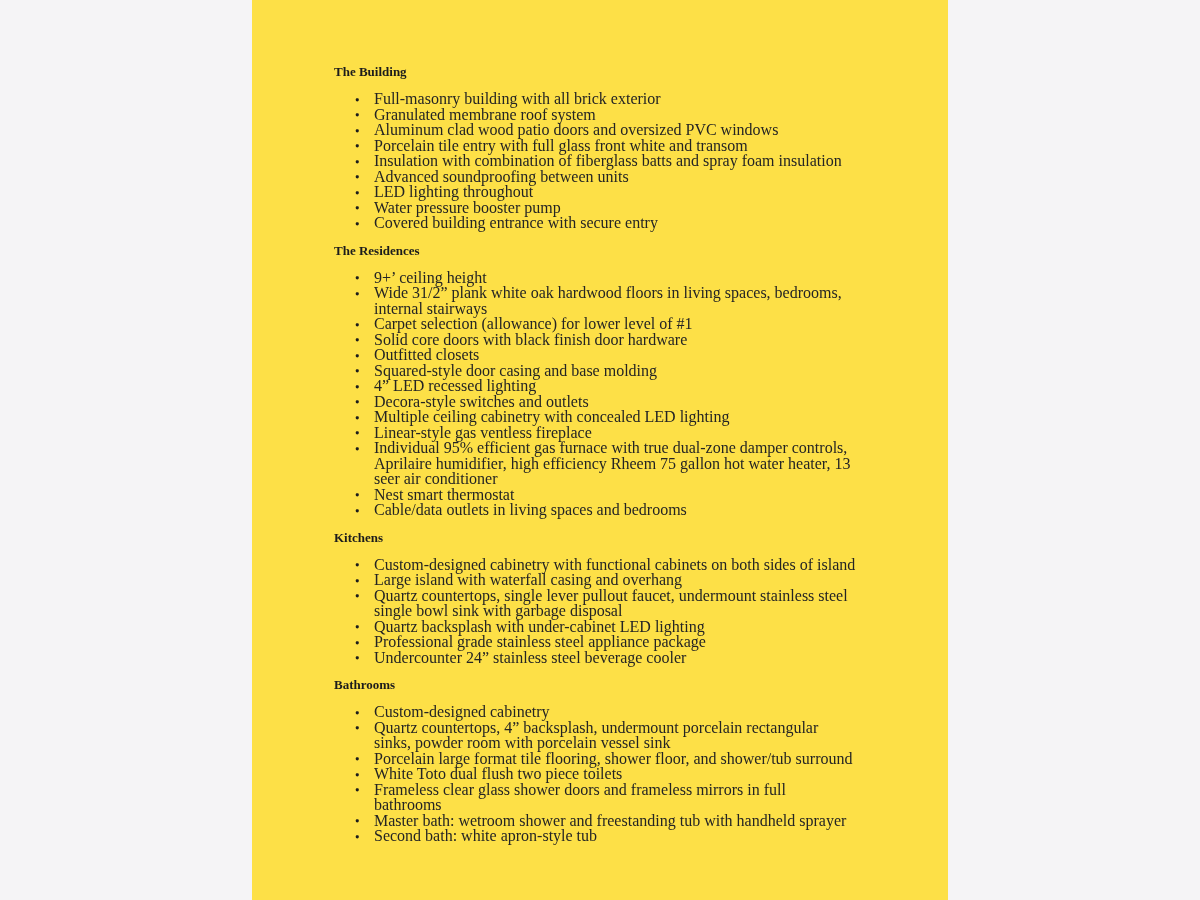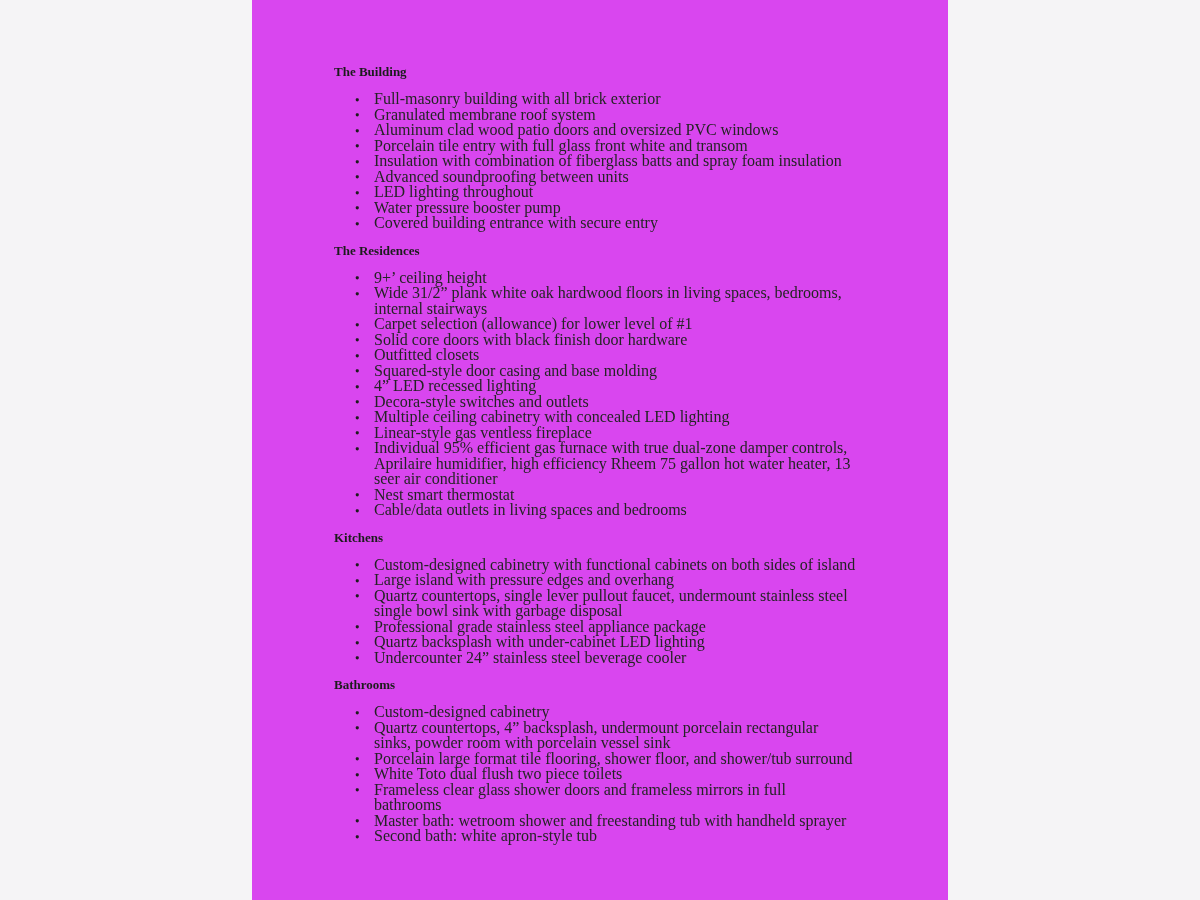--- a/index.html
+++ b/index.html
@@ -10,21 +10,21 @@
     width: 1200px;
     height: 900px;
     background: #f5f4f6;
     font-family: "Liberation Serif", "DejaVu Serif", serif;
     overflow: hidden;
   }
   .paper {
     width: 696px;
     height: 900px;
     margin: 0 auto;
-    background: #d946ef;
+    background: #fde047;
     box-sizing: border-box;
   }
   .content {
     padding: 64px 70px 0 82px;
     color: #222222;
   }
   .doc-section + .doc-section {
     margin-top: 12px;
   }
   .section-heading {
@@ -94,24 +94,24 @@
           <li class="list-item">Linear-style gas ventless fireplace</li>
           <li class="list-item">Individual 95% efficient gas furnace with true dual-zone damper controls, Aprilaire humidifier, high efficiency Rheem 75 gallon hot water heater, 13 seer air conditioner</li>
           <li class="list-item">Nest smart thermostat</li>
           <li class="list-item">Cable/data outlets in living spaces and bedrooms</li>
         </ul>
       </section>
       <section class="doc-section">
         <h2 class="section-heading">Kitchens</h2>
         <ul class="bullet-list">
           <li class="list-item">Custom-designed cabinetry with functional cabinets on both sides of island</li>
-          <li class="list-item">Large island with pressure edges and overhang</li>
+          <li class="list-item">Large island with waterfall casing and overhang</li>
           <li class="list-item">Quartz countertops, single lever pullout faucet, undermount stainless steel single bowl sink with garbage disposal</li>
+          <li class="list-item">Quartz backsplash with under-cabinet LED lighting</li>
           <li class="list-item">Professional grade stainless steel appliance package</li>
-          <li class="list-item">Quartz backsplash with under-cabinet LED lighting</li>
           <li class="list-item">Undercounter 24” stainless steel beverage cooler</li>
         </ul>
       </section>
       <section class="doc-section">
         <h2 class="section-heading">Bathrooms</h2>
         <ul class="bullet-list">
           <li class="list-item">Custom-designed cabinetry</li>
           <li class="list-item">Quartz countertops, 4” backsplash, undermount porcelain rectangular sinks, powder room with porcelain vessel sink</li>
           <li class="list-item">Porcelain large format tile flooring, shower floor, and shower/tub surround</li>
           <li class="list-item">White Toto dual flush two piece toilets</li>

